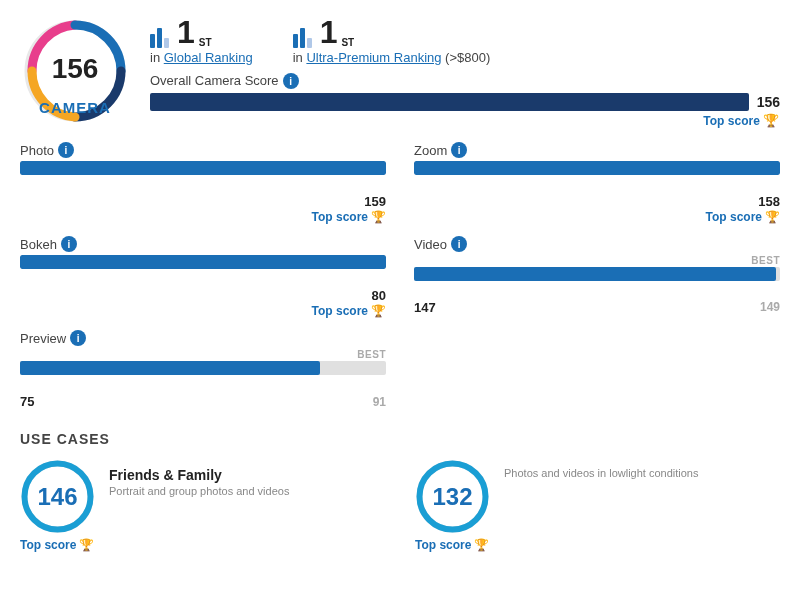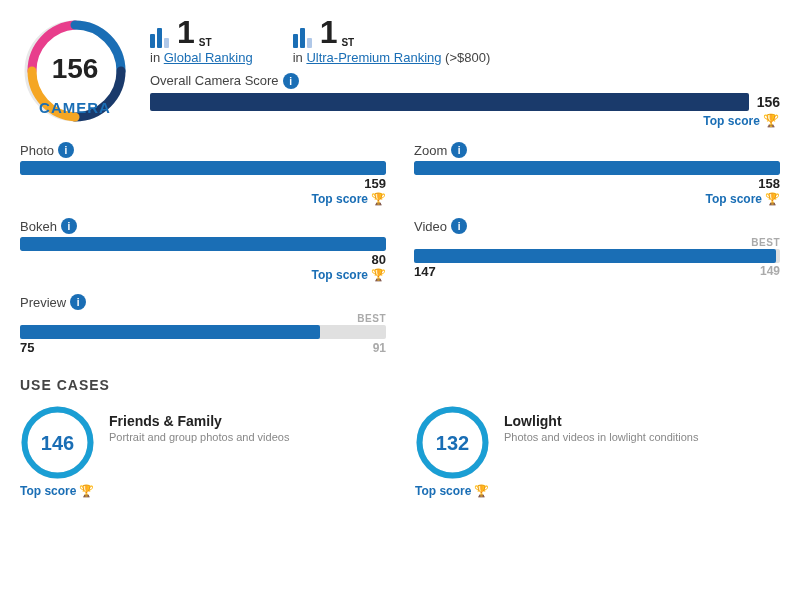--- a/index.html
+++ b/index.html
@@ -34,31 +34,31 @@
     .trophy { font-size: 13px; }
 
     
     .sub-scores-title { font-size: 14px; font-weight: 700; color: #444; letter-spacing: 1px; margin: 14px 0 10px 0; text-transform: uppercase; }
 
     .sub-scores-grid { display: grid; grid-template-columns: 1fr 1fr; gap: 0 28px; }
     .sub-score-item { margin-bottom: 12px; }
     .sub-score-label { font-size: 13px; color: #444; display: flex; align-items: center; gap: 4px; margin-bottom: 3px; }
     .sub-bar-bg { height: 14px; background: #e0e0e0; border-radius: 2px; overflow: hidden; }
     .sub-bar-fill { height: 14px; border-radius: 2px; }
-    .sub-bar-value { font-size: 13px; font-weight: 700; color: #222; }
+    .sub-bar-value { font-size: 13px; font-weight: 700; color: #222; margin-top: 18px; }
     .best-label { font-size: 10px; color: #aaa; font-weight: 700; text-align: right; letter-spacing: 0.5px; }
     .sub-top-score { display: flex; align-items: center; gap: 3px; font-size: 12px; font-weight: 700; color: #1a6eb5; margin-top: 1px; justify-content: flex-end; }
 
     
     .use-cases-title { font-size: 14px; font-weight: 700; color: #444; letter-spacing: 1px; margin: 10px 0 12px 0; text-transform: uppercase; }
     .use-cases-grid { display: grid; grid-template-columns: 1fr 1fr; gap: 0 30px; }
     .use-case-item { display: flex; align-items: flex-start; gap: 14px; }
     .use-case-circle { flex-shrink: 0; width: 75px; height: 75px; position: relative; }
     .use-case-circle svg { width: 75px; height: 75px; }
-    .use-case-num { position: absolute; top: 50%; left: 50%; transform: translate(-50%, -50%); font-size: 20px; font-weight: 900; color: #1a6eb5; }
+    .use-case-num { position: absolute; top: 50%; left: 50%; transform: translate(-50%, -50%); font-size: 24px; font-weight: 900; color: #1a6eb5; }
     .use-case-info { flex: 1; padding-top: 8px; }
     .use-case-name { font-size: 14px; font-weight: 700; color: #222; margin-bottom: 2px; }
     .use-case-desc { font-size: 11px; color: #888; }
     .use-case-top { display: flex; align-items: center; gap: 3px; font-size: 12px; font-weight: 700; color: #1a6eb5; margin-top: 4px; }
   </style>
 </head>
 <body>
 
 <div class="main">
 
@@ -259,21 +259,20 @@
     <div>
       <div class="use-case-item">
         <div class="use-case-circle">
           <svg viewBox="0 0 75 75" xmlns="http://www.w3.org/2000/svg">
             <circle cx="37.5" cy="37.5" r="33" fill="none" stroke="#e0e0e0" stroke-width="6"></circle>
             <circle cx="37.5" cy="37.5" r="33" fill="none" stroke="#1a9ed4" stroke-width="6" stroke-dasharray="207.3 207.3" stroke-dashoffset="0" stroke-linecap="round"></circle>
           </svg>
           <div class="use-case-num">132</div>
         </div>
         <div class="use-case-info">
-          <div class="use-case-name">Lowlight</div>
           <div class="use-case-desc">Photos and videos in lowlight conditions</div>
         </div>
       </div>
       <div class="use-case-top">
         <span>Top score</span>
         <span>🏆</span>
       </div>
     </div>
   </div>
 

